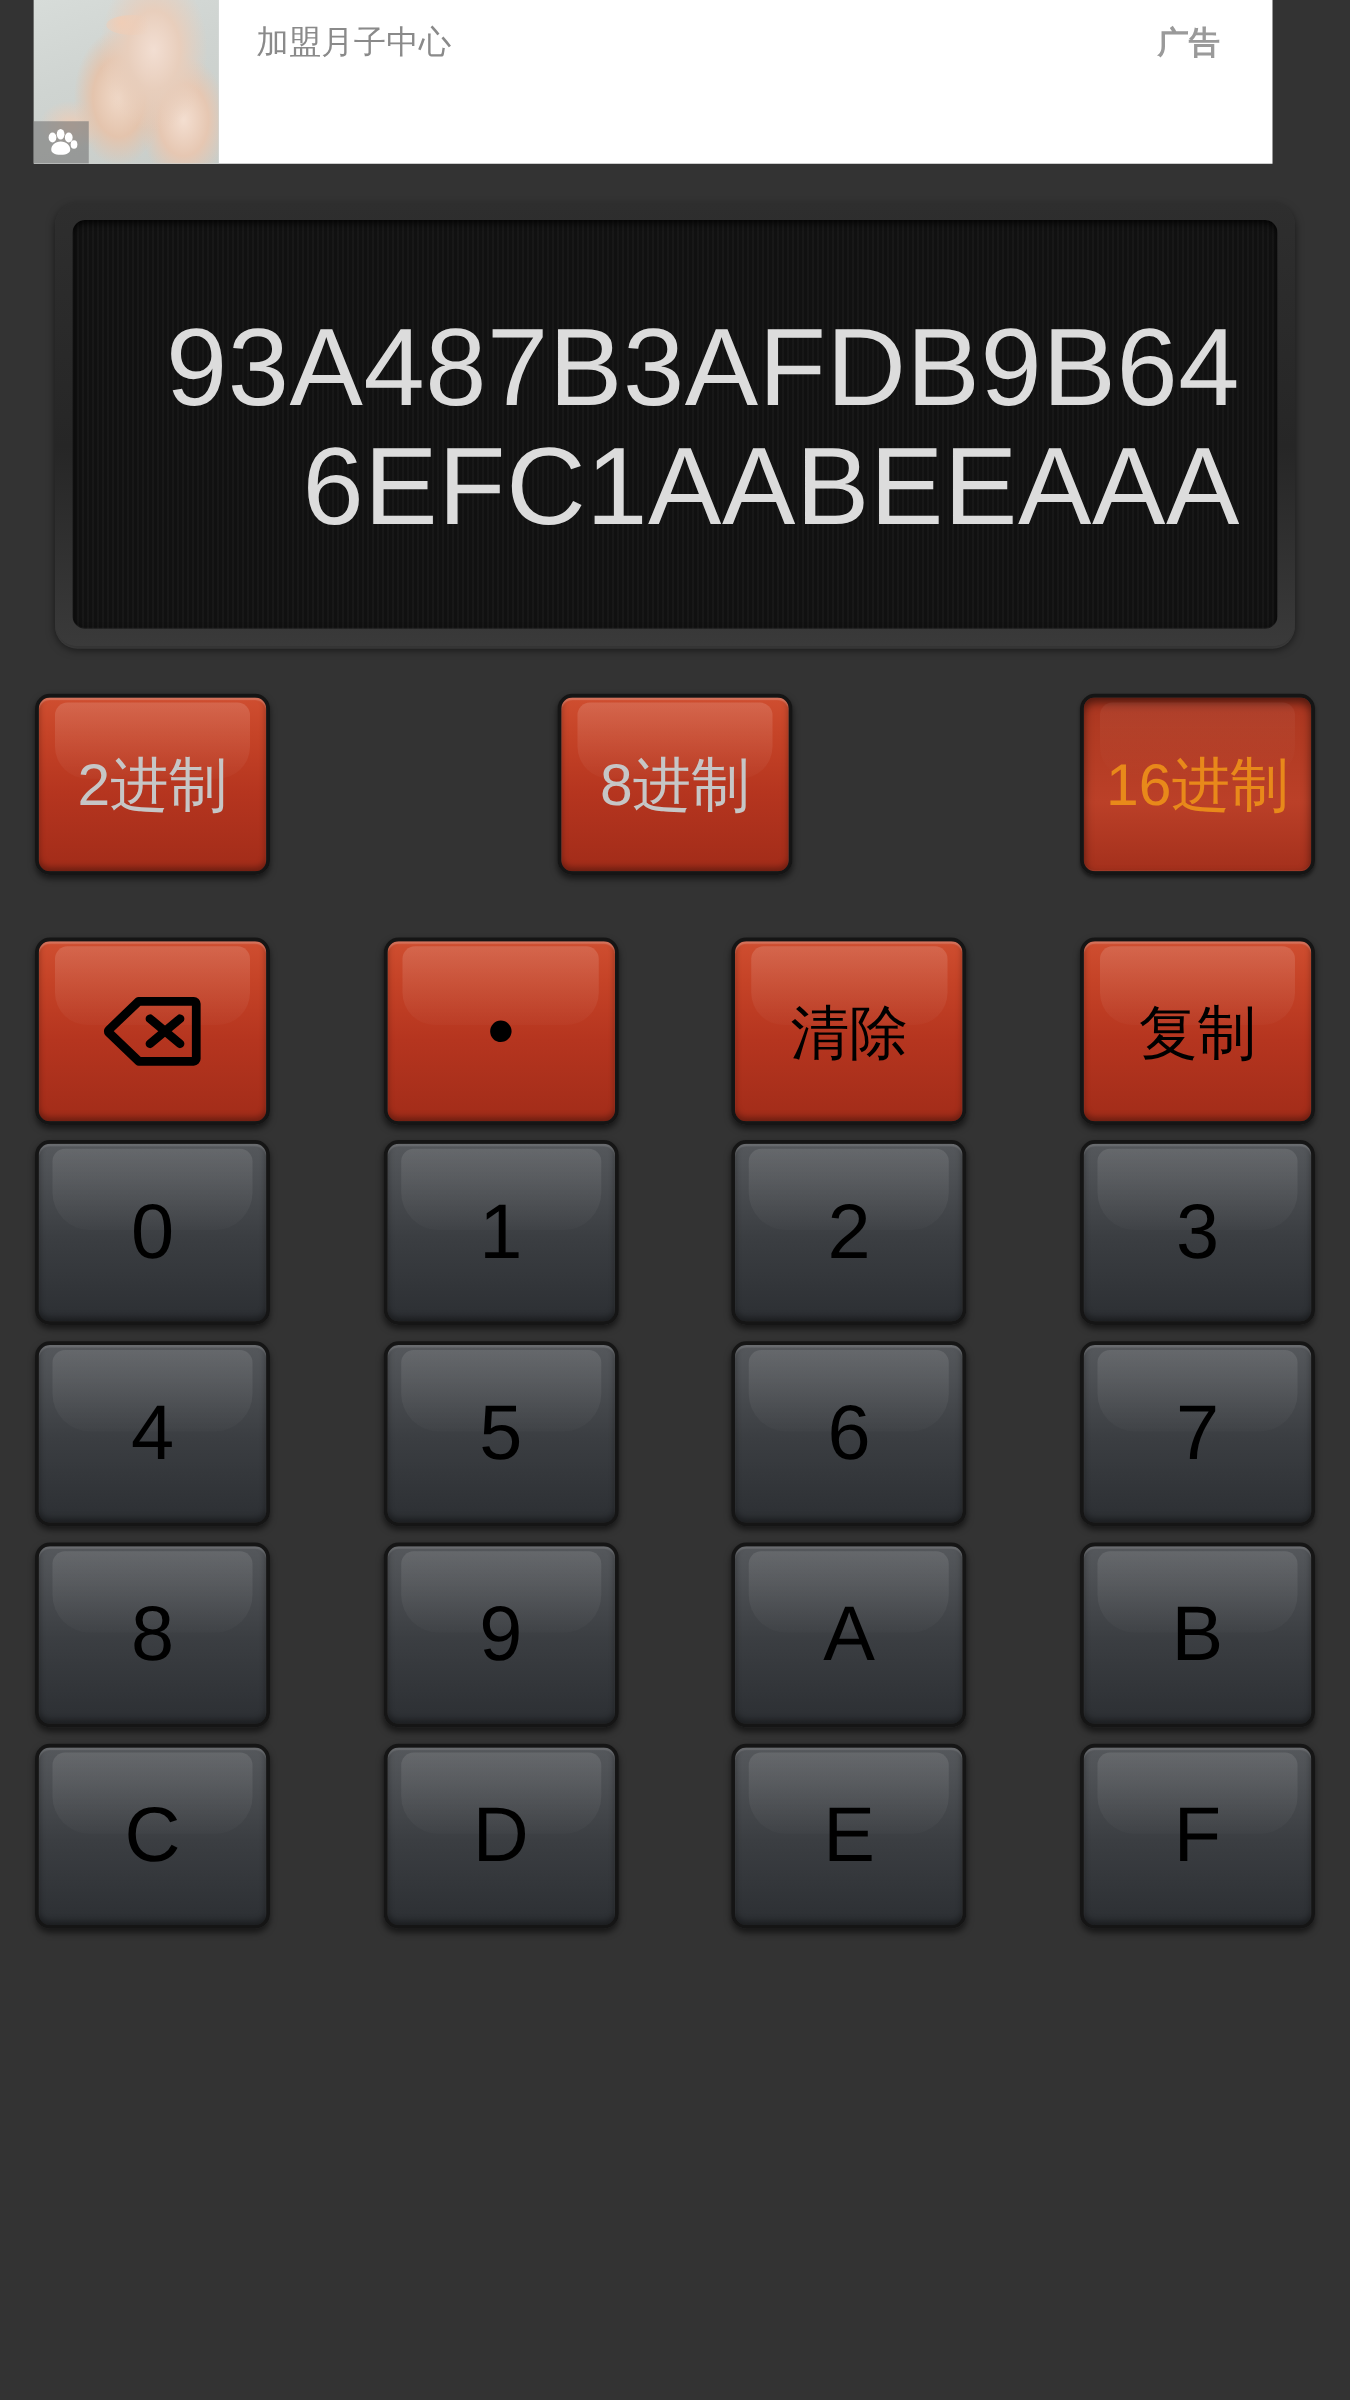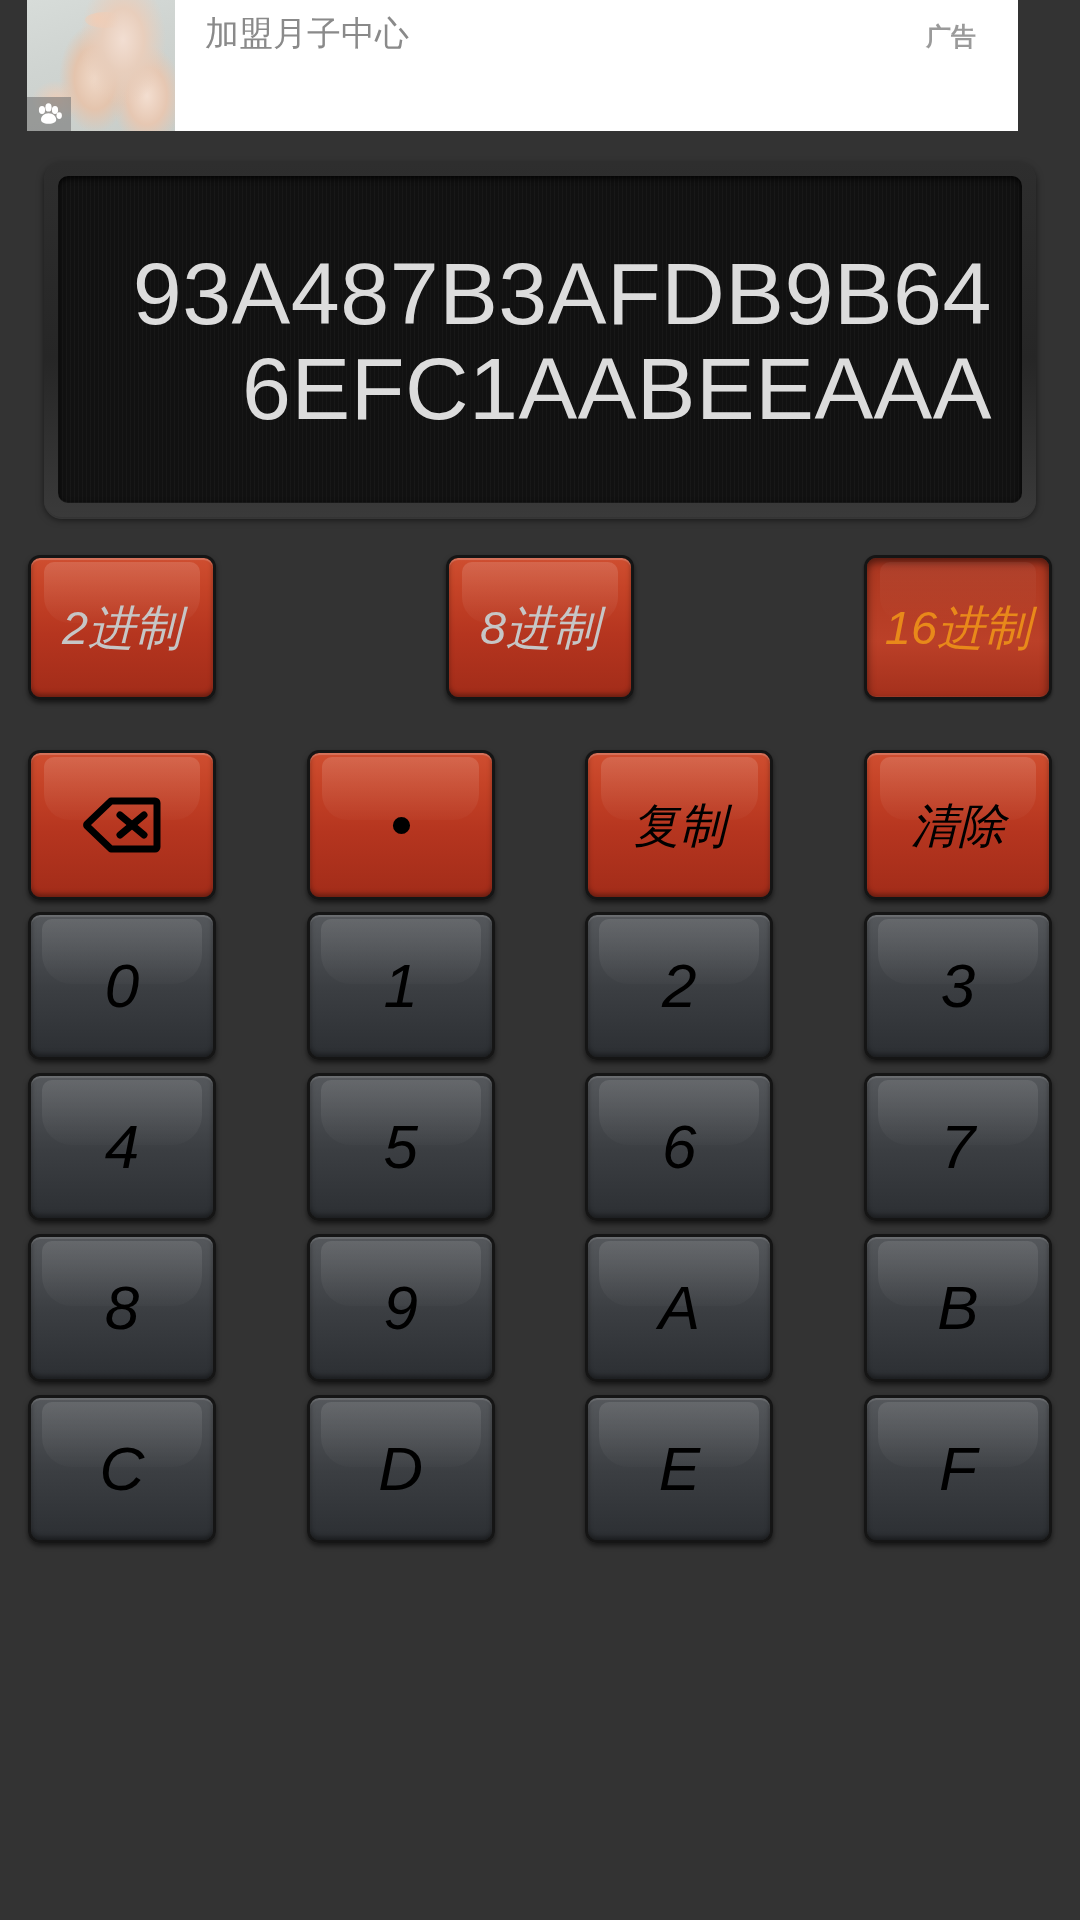--- a/index.html
+++ b/index.html
@@ -93,21 +93,21 @@
   }
   .ad-bottom-row {
     display: flex;
     flex-direction: row;
     align-items: baseline;
     justify-content: space-between;
     padding-right: 42px;
     margin-top: 2px;
   }
   .ad-sub {
-    font-size: 34px;
+    font-size: 26px;
     line-height: 50px;
     color: #8a8a8a;
     white-space: nowrap;
   }
   .ad-tag {
     font-size: 25px;
     line-height: 50px;
     color: #9a9a9a;
     white-space: nowrap;
     font-weight: bold;
@@ -181,21 +181,20 @@
     position: relative;
     width: 188px;
     border-radius: 12px;
     display: flex;
     align-items: center;
     justify-content: center;
     box-sizing: border-box;
     user-select: none;
     cursor: pointer;
     overflow: hidden;
-    font-style: italic;
   }
 
   
   .key.red {
     background: linear-gradient(180deg,
       #cf4e30 0%,
       #c54327 22%,
       #b5351f 55%,
       #a22c19 100%);
     border: 3px solid #151515;
@@ -322,24 +321,24 @@
         <svg class="bsicon" width="78" height="56" viewBox="0 0 78 56" aria-hidden="true">
           <path d="M28 4 H72 a2 2 0 0 1 2 2 V50 a2 2 0 0 1 -2 2 H28 L4 29 a1.4 1.4 0 0 1 0 -2 Z" fill="none" stroke="#000000" stroke-width="7" stroke-linejoin="round"></path>
           <line x1="37" y1="18" x2="61" y2="38" stroke="#000000" stroke-width="7" stroke-linecap="round"></line>
           <line x1="61" y1="18" x2="37" y2="38" stroke="#000000" stroke-width="7" stroke-linecap="round"></line>
         </svg>
       </div>
       <div class="key red">
         <span class="klabel dot">•</span>
       </div>
       <div class="key red">
+        <span class="klabel">清除</span>
+      </div>
+      <div class="key red">
         <span class="klabel">复制</span>
-      </div>
-      <div class="key red">
-        <span class="klabel">清除</span>
       </div>
     </div>
 
     <div class="krow digits">
       <div class="key grey">
         <span class="klabel">0</span>
       </div>
       <div class="key grey">
         <span class="klabel">1</span>
       </div>

